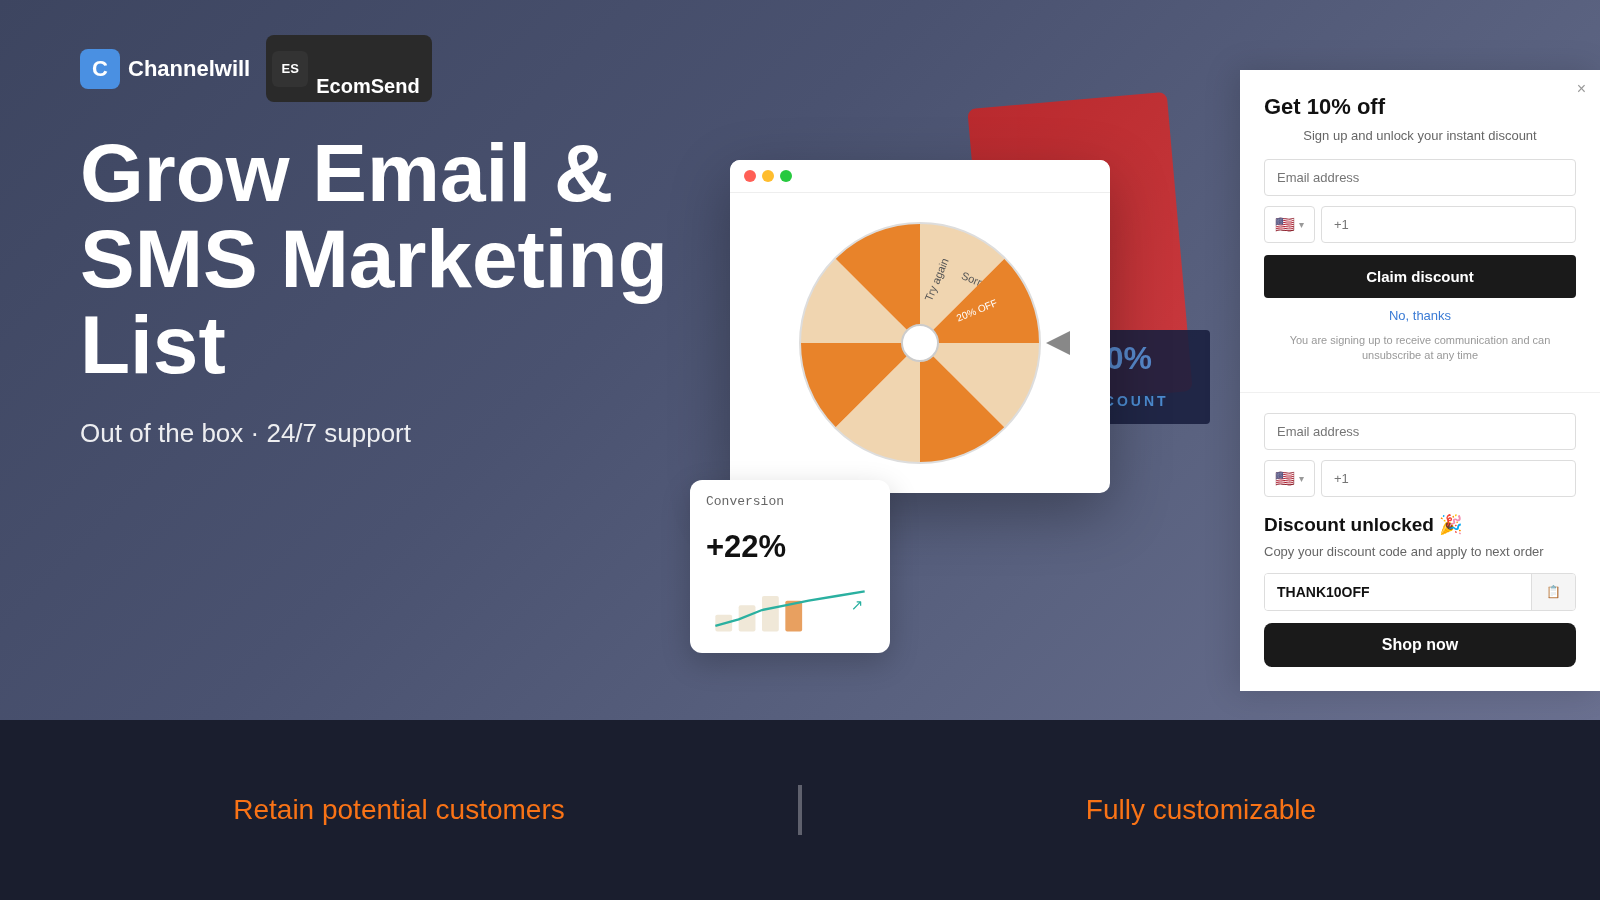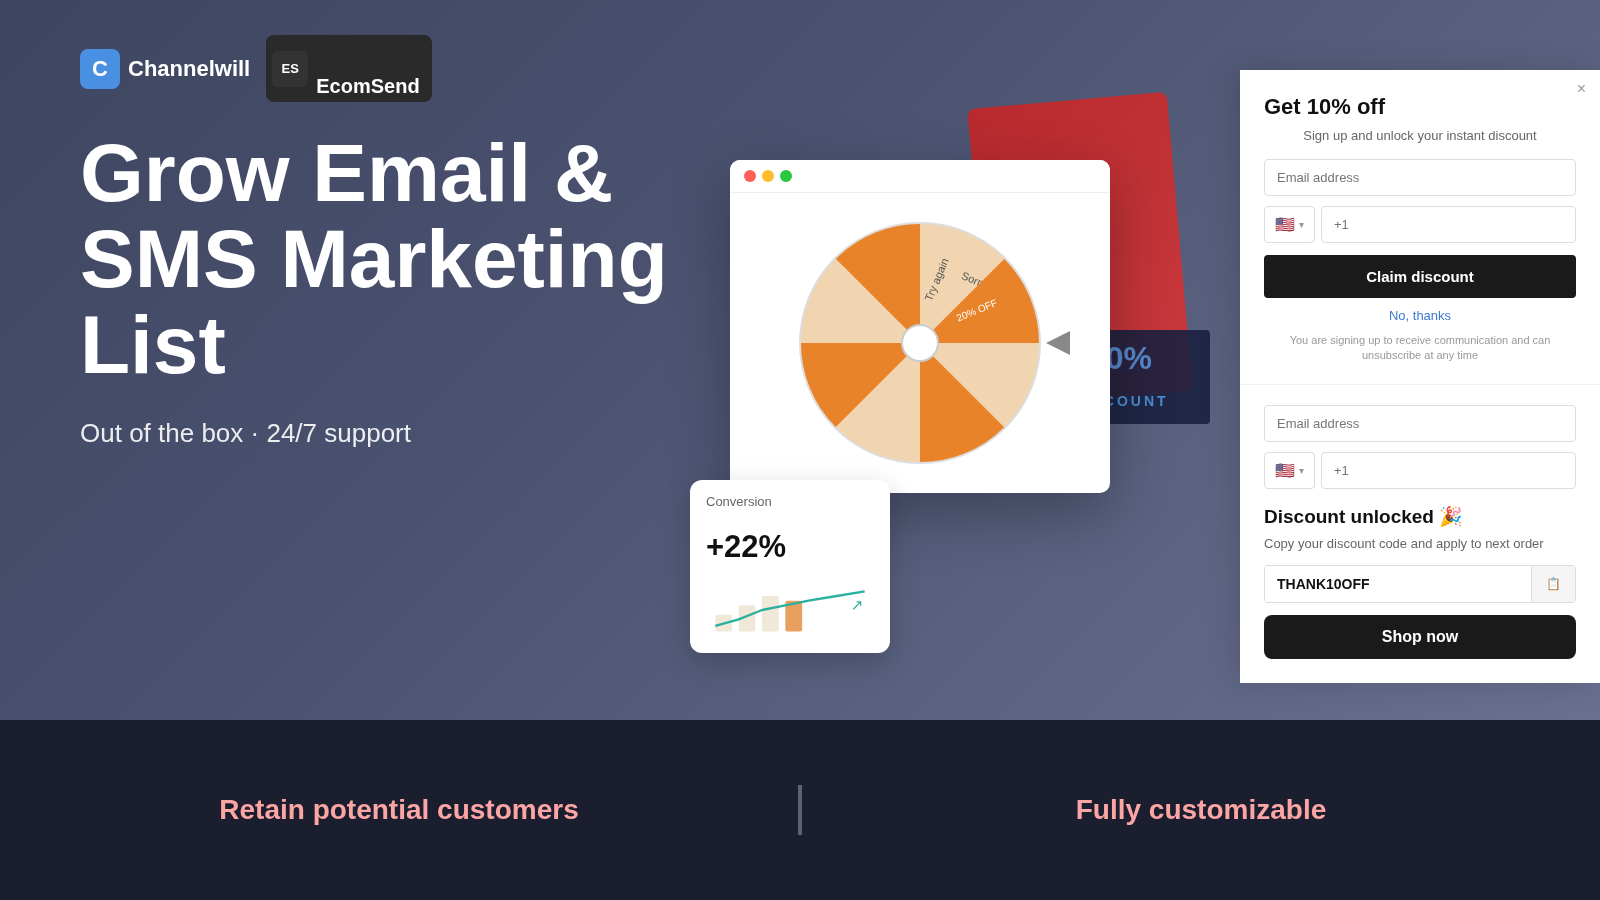--- a/index.html
+++ b/index.html
@@ -226,20 +226,21 @@
       background: white;
       border-radius: 12px;
       box-shadow: 0 10px 30px rgba(0,0,0,0.2);
       padding: 14px 16px;
     }
 
     .conversion-label {
       font-size: 13px;
       color: #666;
       font-weight: 500;
+      font-family: Liberation Mono, monospace;
     }
 
     .conversion-value {
       font-size: 31px;
       font-weight: 700;
       color: #111;
       margin: 20px 0;
     }
 
     .conversion-chart {
@@ -260,21 +261,21 @@
     .discount-popup-close {
       position: absolute;
       top: 10px;
       right: 14px;
       font-size: 16px;
       color: #999;
       cursor: pointer;
     }
 
     .discount-section-1 {
-      padding: 24px 24px 20px;
+      padding: 24px 24px 28px;
       border-bottom: 1px solid #f0f0f0;
     }
 
     .discount-title {
       font-size: 22px;
       font-weight: 800;
       color: #111;
       margin-bottom: 8px;
     }
 
@@ -443,22 +444,22 @@
 
     .bottom-feature {
       flex: 1;
       display: flex;
       align-items: center;
       justify-content: center;
     }
 
     .bottom-feature-text {
       font-size: 28px;
-      font-weight: 700;
-      color: #fca5a5;
+      font-weight: 400;
+      color: #f97316;
     }
 
     .bottom-divider {
       width: 2px;
       height: 50px;
       background: rgba(255,255,255,0.3);
     }
 
     
   </style>

